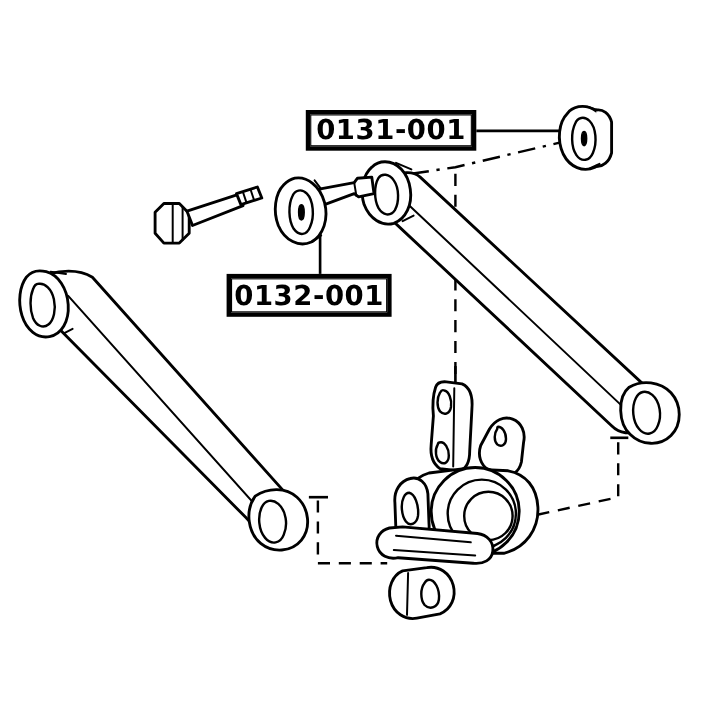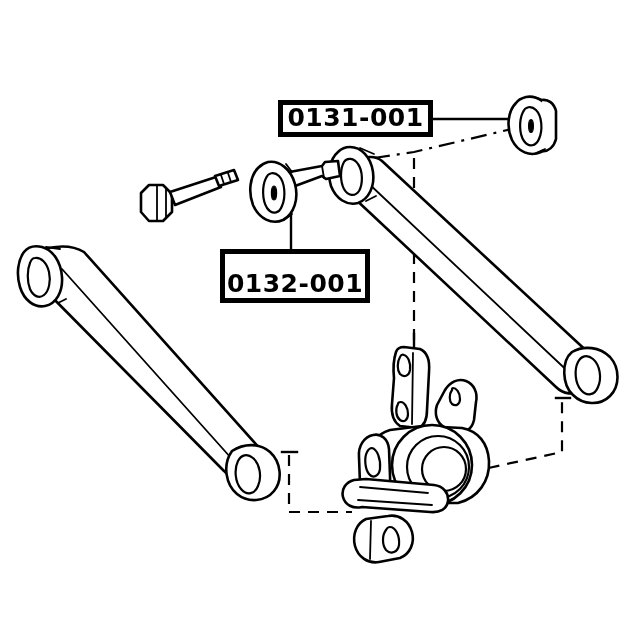--- a/index.html
+++ b/index.html
@@ -100,24 +100,24 @@
   #callout-0131 {
     left: 278px;
     top: 100px;
     width: 155px;
     height: 37px;
   }
   #callout-0131 .callout-text {
     font-size: 25px;
   }
   #callout-0132 {
-    left: 220px;
+    left: 206px;
     top: 249px;
     width: 150px;
-    height: 54px;
+    height: 39px;
   }
   #callout-0132 .callout-text {
     font-size: 25px;
   }
 </style>
 </head>
 <body>
 
 <div id="diagram-root">
 

